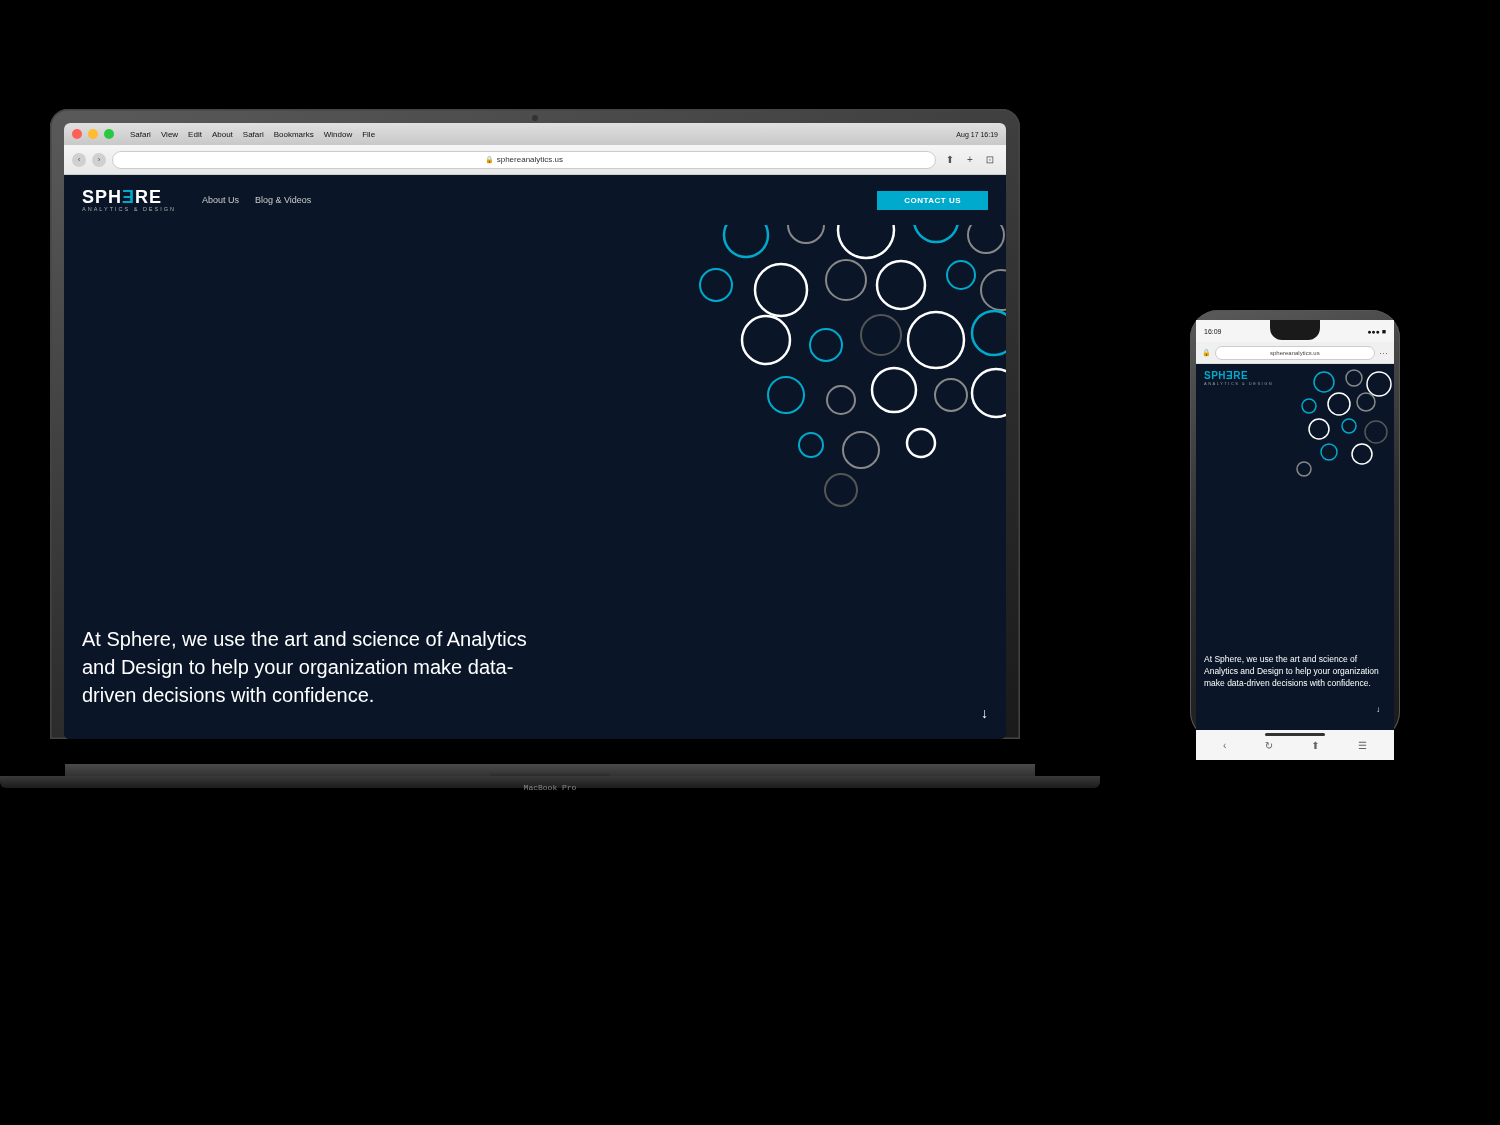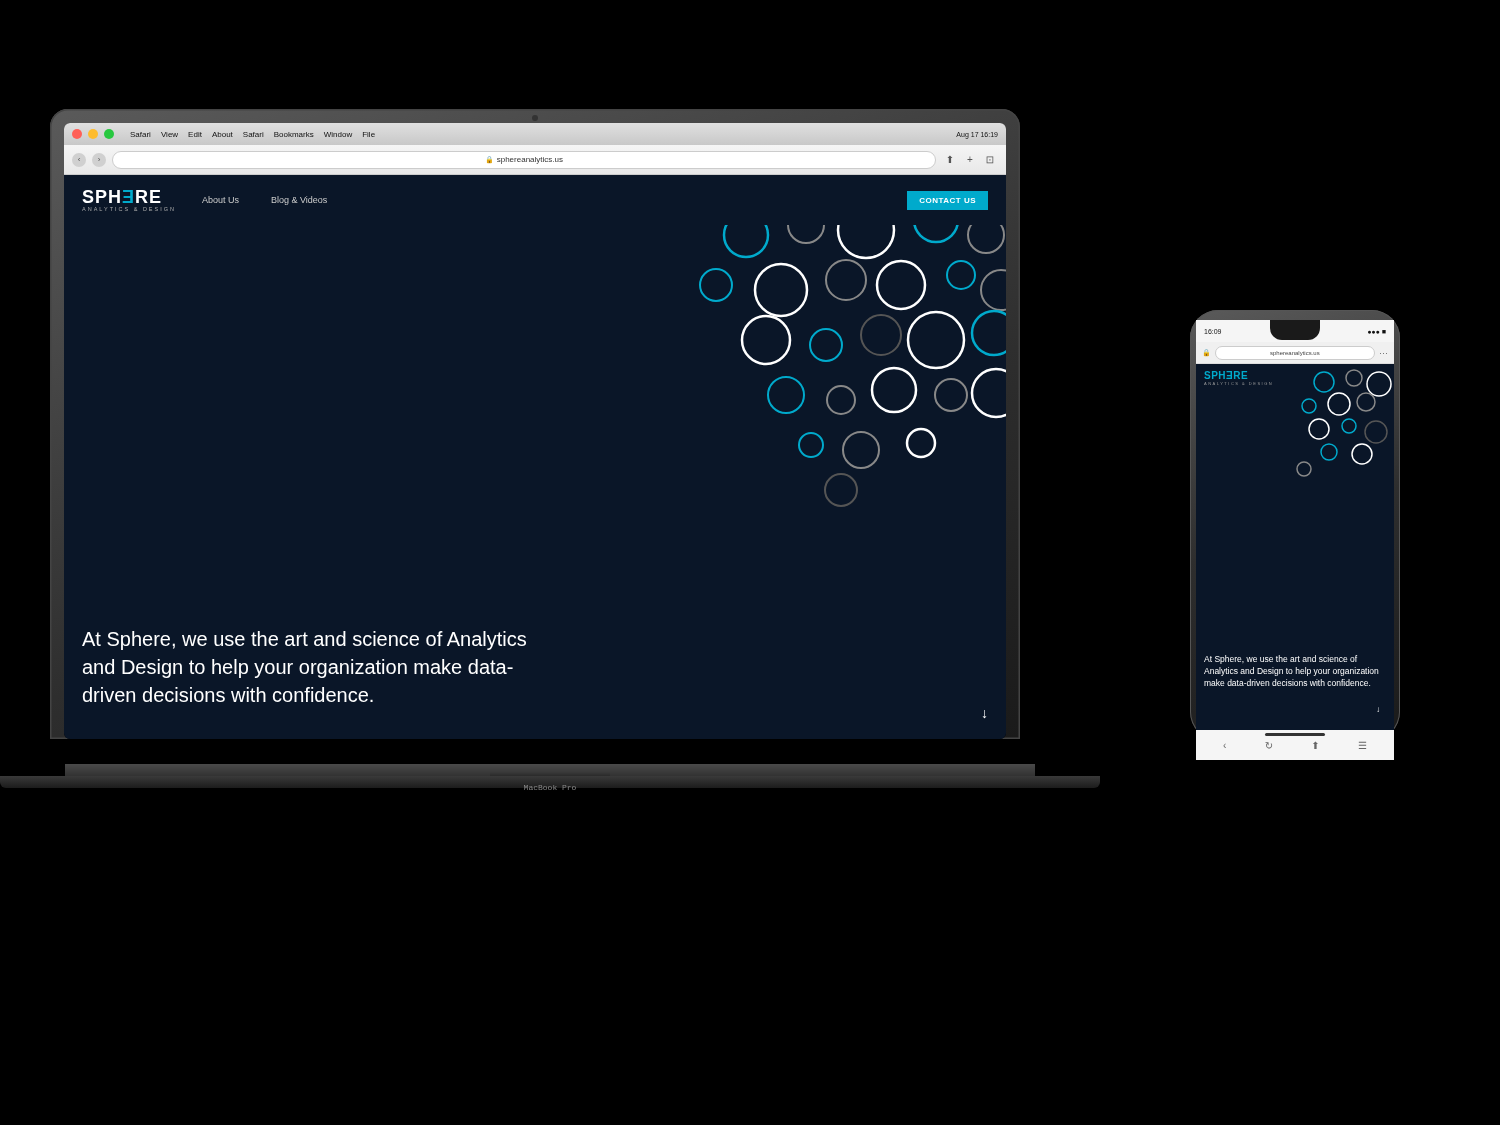--- a/index.html
+++ b/index.html
@@ -174,37 +174,37 @@
       color: #00aacc;
     }
     .logo-sub {
       font-size: 5.5px;
       color: #aaa;
       letter-spacing: 2px;
       text-transform: uppercase;
     }
     .site-nav-links {
       display: flex;
-      gap: 32px;
+      gap: 16px;
       align-items: flex-end;
       font-size: 9px;
       color: #ccc;
     }
     .site-nav-links a {
       color: #ccc;
       text-decoration: none;
       cursor: pointer;
     }
     .contact-btn {
       margin-left: auto;
       background: #00aacc;
       color: #fff;
       font-size: 8px;
       font-weight: 700;
-      padding: 5px 12px;
+      padding: 5px 27px;
       border-radius: 0;
       letter-spacing: 0.5px;
       text-transform: uppercase;
     }
 
     
     .hero {
       position: absolute;
       top: 50px;
       left: 0; right: 0; bottom: 0;

